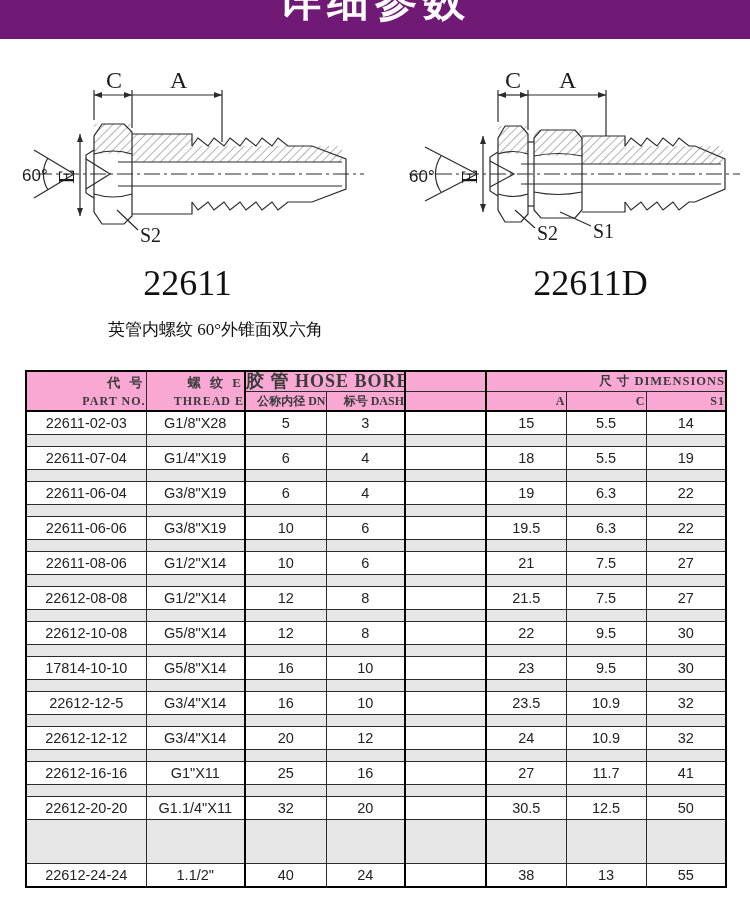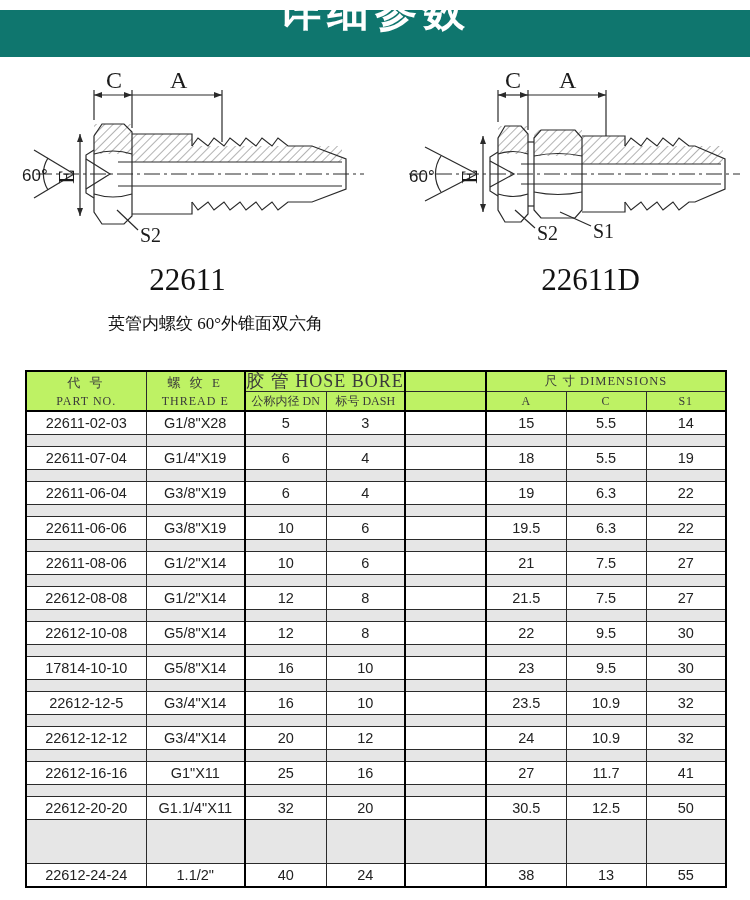--- a/index.html
+++ b/index.html
@@ -1,49 +1,49 @@
 <!DOCTYPE html>
 <html><head>
 <meta charset="utf-8">
 <style>
   * { margin:0; padding:0; box-sizing:border-box; }
   html,body { width:750px; height:900px; overflow:hidden; background:#fff;
               font-family:"Liberation Sans", sans-serif; position:relative; }
   
-  .banner { position:absolute; top:10px; left:0; width:750px; height:47px;
-            background:#0f766e; overflow:hidden; }
+  .banner { position:absolute; top:0; left:0; width:750px; height:39px;
+            background:#701a75; overflow:hidden; }
   .banner .banner-title { position:absolute; top:-27px; left:0; width:100%;
             text-align:center; color:#fff; font-size:42px; font-weight:bold;
             letter-spacing:6px; font-family:"Liberation Sans",sans-serif; }
   
   .drawings { position:absolute; top:62px; left:0; width:750px; height:196px;
               display:flex; }
   .draw-col { width:375px; height:196px; position:relative; }
   .draw-col svg { position:absolute; top:0; }
   .draw-col.left svg { left:22px; }
   .draw-col.right svg { left:20px; }
   svg text { font-family:"Liberation Serif", serif; fill:#1a1a1a; }
   .dimtxt { font-size:24px; }
   .angtxt { font-size:17px; font-family:"Liberation Sans",sans-serif; }
   .stxt   { font-size:20px; }
   
   .captions { position:absolute; top:262px; left:0; width:750px; }
   .cap-row { display:flex; }
   .cap-cell { width:375px; text-align:center; }
-  .prod-code { font-family:"Liberation Serif", serif; font-size:31px; color:#111; }
+  .prod-code { font-family:"Liberation Serif", serif; font-size:36px; color:#111; }
   .prod-desc { font-size:17px; color:#111; margin-top:14px;
                font-family:"Liberation Serif", serif; }
   .cap-cell.shift { transform:translateX(28px); }
   
   table.spec { position:absolute; top:370px; left:25px; width:700px;
                border-collapse:collapse; table-layout:fixed;
                border:2px solid #000; }
   .spec th, .spec td { border:1px solid #2b2b2b; text-align:center;
                vertical-align:middle; overflow:hidden; white-space:nowrap; }
-  .spec th { background:#bef264; font-weight:normal; color:#3a3a3a; }
+  .spec th { background:#f9a8d4; font-weight:bold; color:#3a3a3a;text-align:right; }
   .spec .h-cn { font-size:13px; letter-spacing:3px; font-family:"Liberation Serif",serif; }
   .spec .h-en { font-size:12px; letter-spacing:1px; font-family:"Liberation Serif",serif; }
   .spec tr.h1 th, .spec tr.h2 th { height:20px; line-height:18px; }
   .spec tr.h1 th[rowspan] { height:40px; line-height:17px; }
   .spec td { font-size:14.5px; color:#222; height:22px; line-height:22px; }
   .spec tr.sep td { background:#e6e6e6; height:12px; line-height:12px; }
   .spec tr.sep.sep-tall td { height:44px; }
   .spec .thick-left { border-left:2px solid #000; }
   .spec tr.h2 { border-bottom:2px solid #000; }
 </style>

